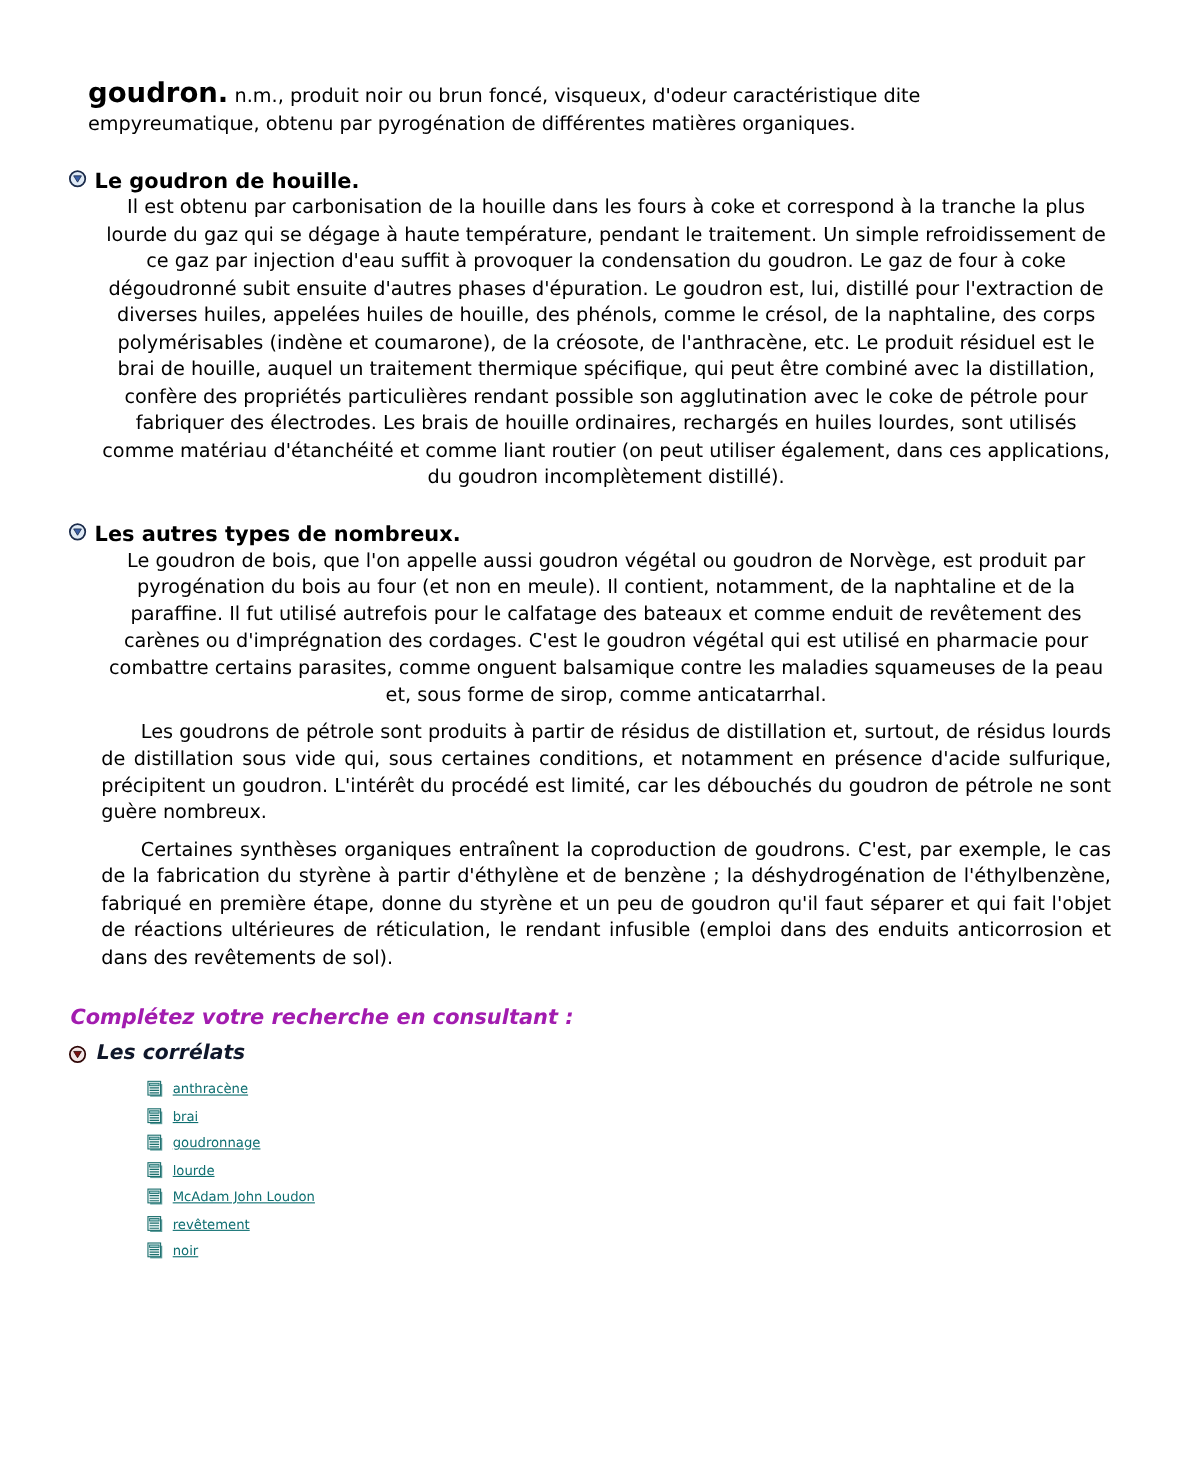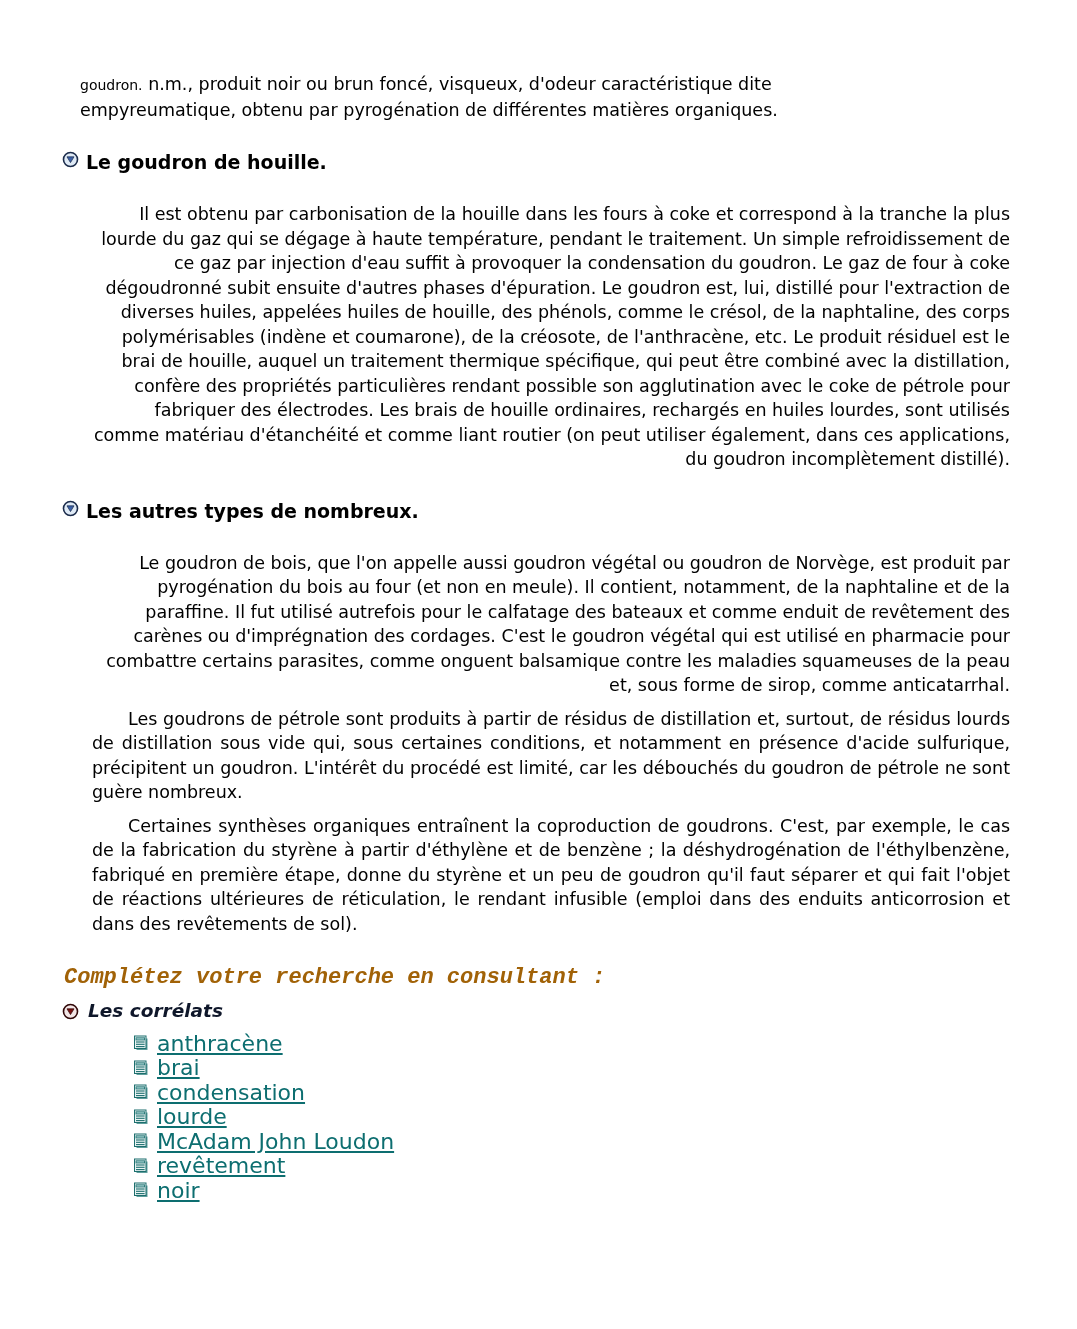--- a/index.html
+++ b/index.html
@@ -15,55 +15,53 @@
     padding: 72px 66px 60px 62px;
   }
 
   
   .entry {
     margin-left: 18px;
     width: 852px;
     font-size: 17.5px;
     line-height: 25px;
   }
-  .entry .term { font-weight: normal; font-size: 14px; }
+  .entry .term { font-weight: bold; font-size: 25px; }
 
   
   .section { margin-top: 27px; }
   .section-heading {
     display: flex;
     gap: 7px;
     font-size: 19px;
     font-weight: bold;
     line-height: 24px;
   }
   .marker-icon { width: 17px; height: 17px; flex: 0 0 auto; margin-top: 1px; }
   .section-body { margin-left: 30px; width: 918px; }
   .section-body p {
     font-size: 17.5px;
     line-height: 24.5px;
-    text-align: right;
-    margin-top: 28px;
+    text-align: center;
   }
   .section-body p + p { margin-top: 9px; }
   .section-body p.indent-justify {
     text-align: justify;
     text-indent: 36px;
   }
 
   
   .footer { margin-top: 30px; }
   .search-prompt {
-    color: #a16207;
+    color: #a21caf;
     font-weight: bold;
     font-style: italic;
-    font-size: 22px;
+    font-size: 19px;
     line-height: 24px;
     margin-left: 2px;
-    font-family: Liberation Mono, monospace;
   }
   .correlats-heading {
     margin-top: 9px;
     display: flex;
     align-items: center;
     gap: 9px;
     color: #0f172a;
     font-weight: bold;
     font-style: italic;
     font-size: 18.5px;
@@ -76,21 +74,21 @@
   }
   .correlats-list li {
     display: flex;
     align-items: center;
     gap: 8px;
     height: 24.5px;
   }
   .doc-icon { width: 16px; height: 16px; flex: 0 0 auto; }
   .correlats-list a {
     color: #0d6e70;
-    font-size: 22px;
+    font-size: 12px;
     text-decoration: underline;
     cursor: pointer;
   }
 </style>
 </head>
 <body>
 
 <div class="page">
 
   <div class="entry">
@@ -162,21 +160,21 @@
       </li>
       <li>
         <svg class="doc-icon" viewBox="0 0 16 16">
           <rect x="3.5" y="3.5" width="11" height="11.5" fill="#5f9e9d"></rect>
           <rect x="1.5" y="1" width="11.5" height="12.5" fill="#eaf4f4" stroke="#1d6f6e"></rect>
           <rect x="3" y="2.8" width="8.6" height="2.2" fill="#9ccaca" stroke="#1d6f6e" stroke-width="0.8"></rect>
           <line x1="3" y1="7" x2="11.6" y2="7" stroke="#1d6f6e" stroke-width="1.1"></line>
           <line x1="3" y1="9.3" x2="11.6" y2="9.3" stroke="#1d6f6e" stroke-width="1.1"></line>
           <line x1="3" y1="11.6" x2="11.6" y2="11.6" stroke="#1d6f6e" stroke-width="1.1"></line>
         </svg>
-        <a href="#">condensation</a>
+        <a href="#">goudronnage</a>
       </li>
       <li>
         <svg class="doc-icon" viewBox="0 0 16 16">
           <rect x="3.5" y="3.5" width="11" height="11.5" fill="#5f9e9d"></rect>
           <rect x="1.5" y="1" width="11.5" height="12.5" fill="#eaf4f4" stroke="#1d6f6e"></rect>
           <rect x="3" y="2.8" width="8.6" height="2.2" fill="#9ccaca" stroke="#1d6f6e" stroke-width="0.8"></rect>
           <line x1="3" y1="7" x2="11.6" y2="7" stroke="#1d6f6e" stroke-width="1.1"></line>
           <line x1="3" y1="9.3" x2="11.6" y2="9.3" stroke="#1d6f6e" stroke-width="1.1"></line>
           <line x1="3" y1="11.6" x2="11.6" y2="11.6" stroke="#1d6f6e" stroke-width="1.1"></line>
         </svg>

